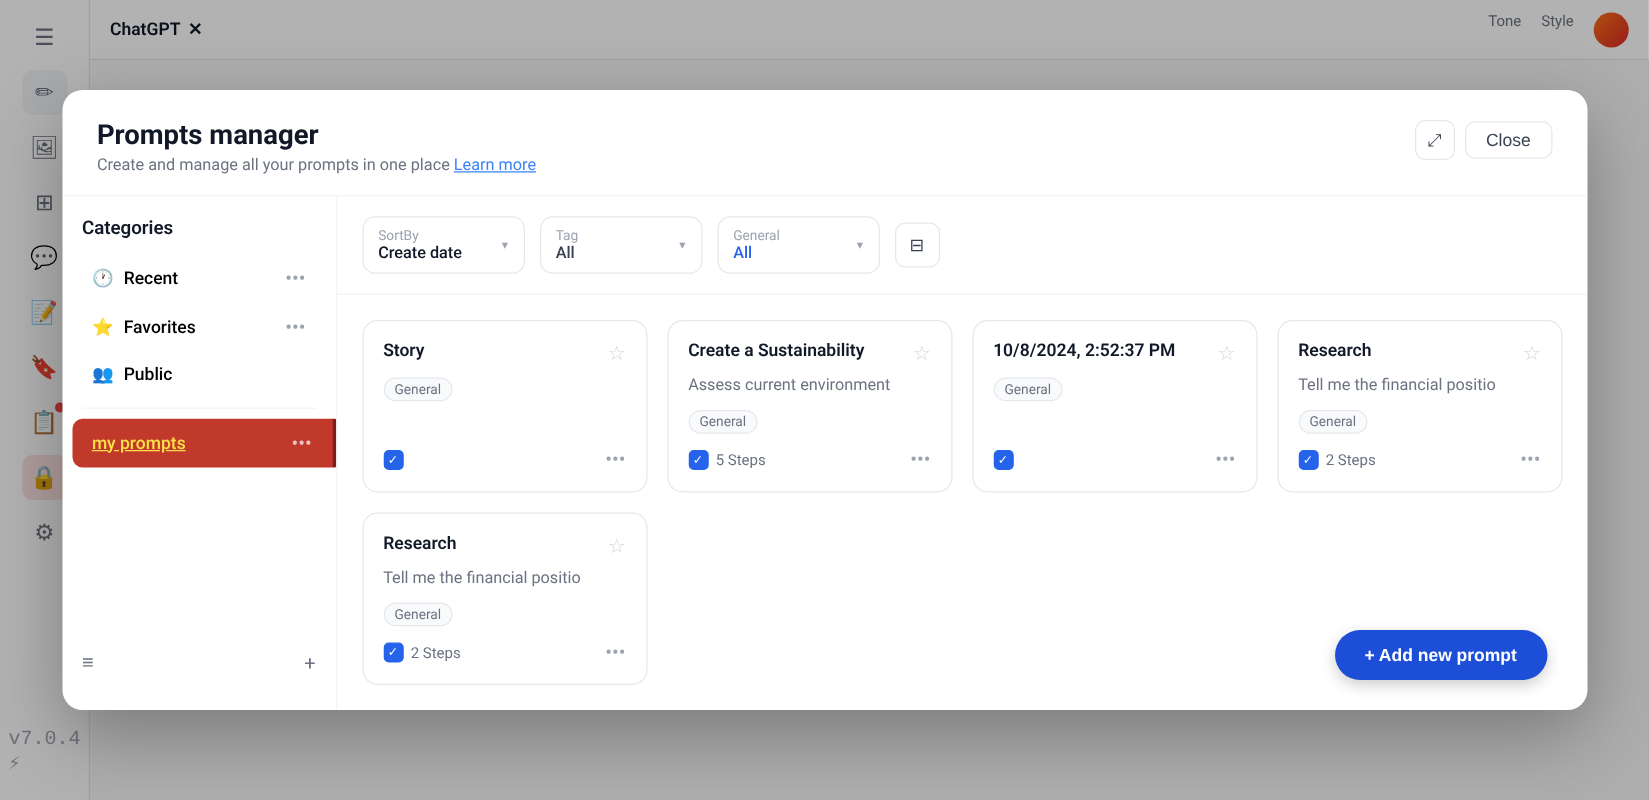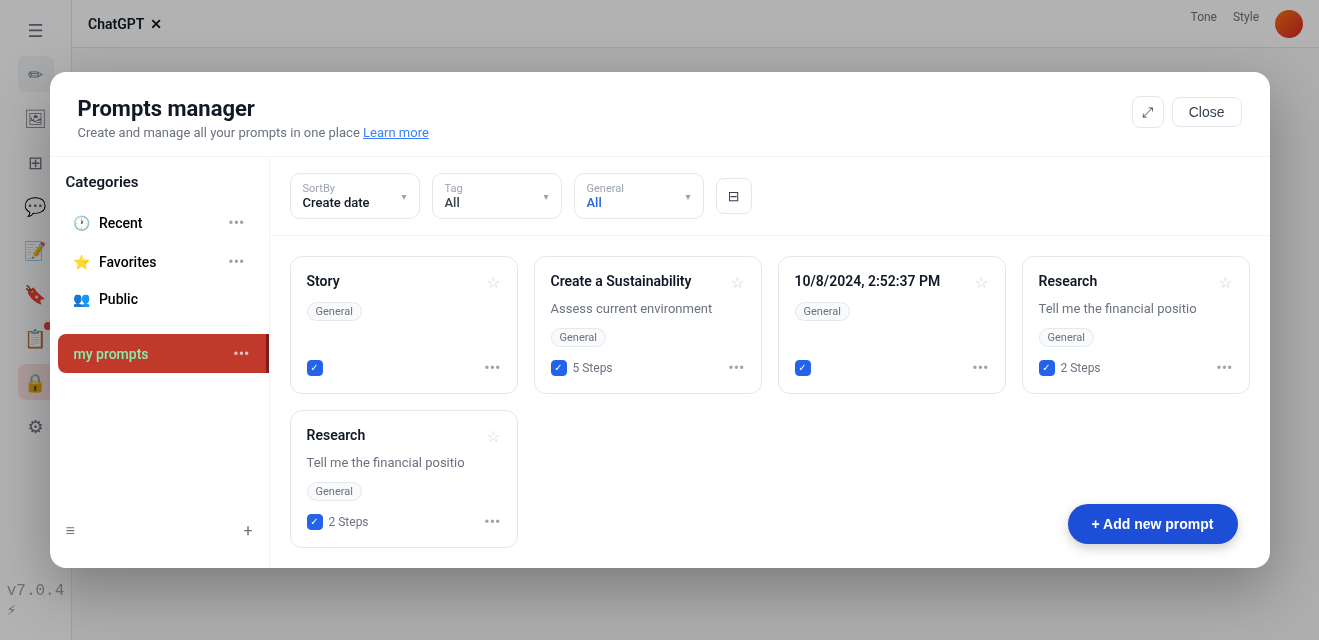--- a/index.html
+++ b/index.html
@@ -241,21 +241,22 @@
 
     .sidebar-item-left {
       display: flex;
       align-items: center;
       gap: 8px;
       font-size: 14px;
       font-weight: 500;
     }
 
     .sidebar-item.active .sidebar-item-left {
-      color: #86efac;
+      color: #fde047;
+      text-decoration: underline;
     }
 
     .sidebar-item-dots {
       font-size: 16px;
       color: #9ca3af;
       cursor: pointer;
     }
 
     .sidebar-item.active .sidebar-item-dots {
       color: rgba(255,255,255,0.7);

